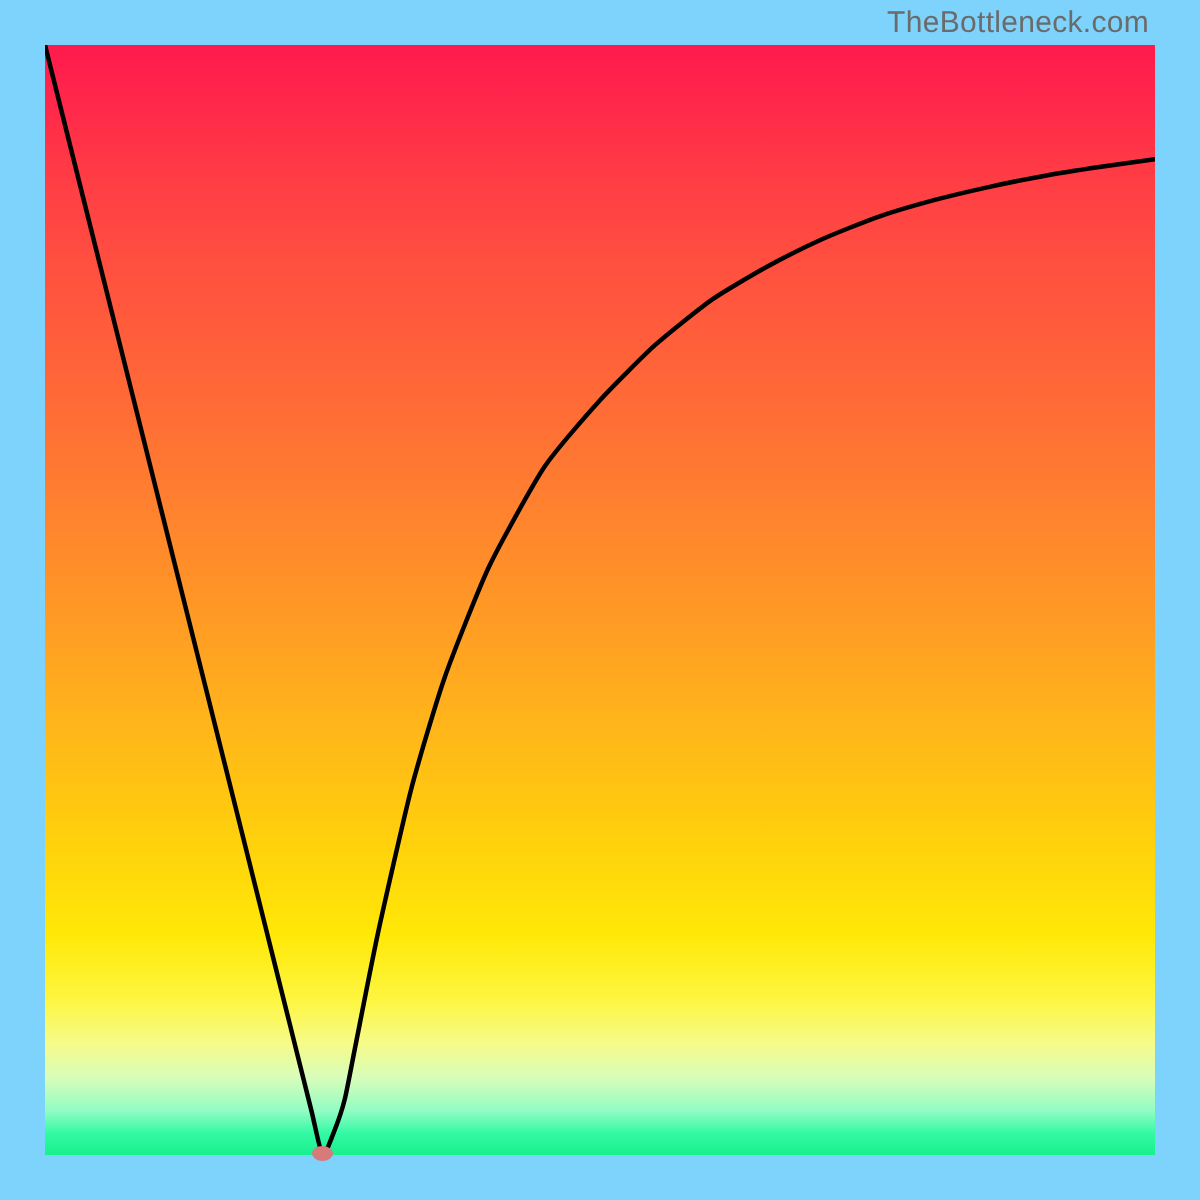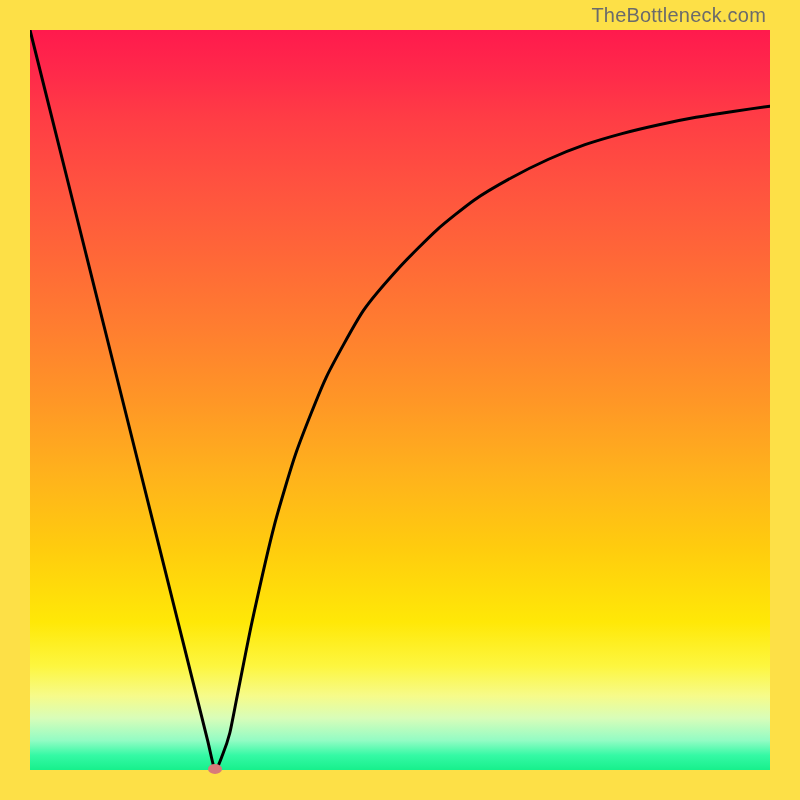--- a/index.html
+++ b/index.html
@@ -8,21 +8,21 @@
     width: 800px;
     height: 800px;
     overflow: hidden;
     background: #000;
     font-family: Arial, Helvetica, sans-serif;
   }
   .frame {
     position: relative;
     width: 800px;
     height: 800px;
-    background: #fde047;
+    background: #7dd3fc;
   }
   .plot-area {
     position: absolute;
     left: 30px;
     top: 30px;
     width: 740px;
     height: 740px;
     background: linear-gradient(to bottom,
       #ff1a4d 0%,
       #ff2a4a 6%,

